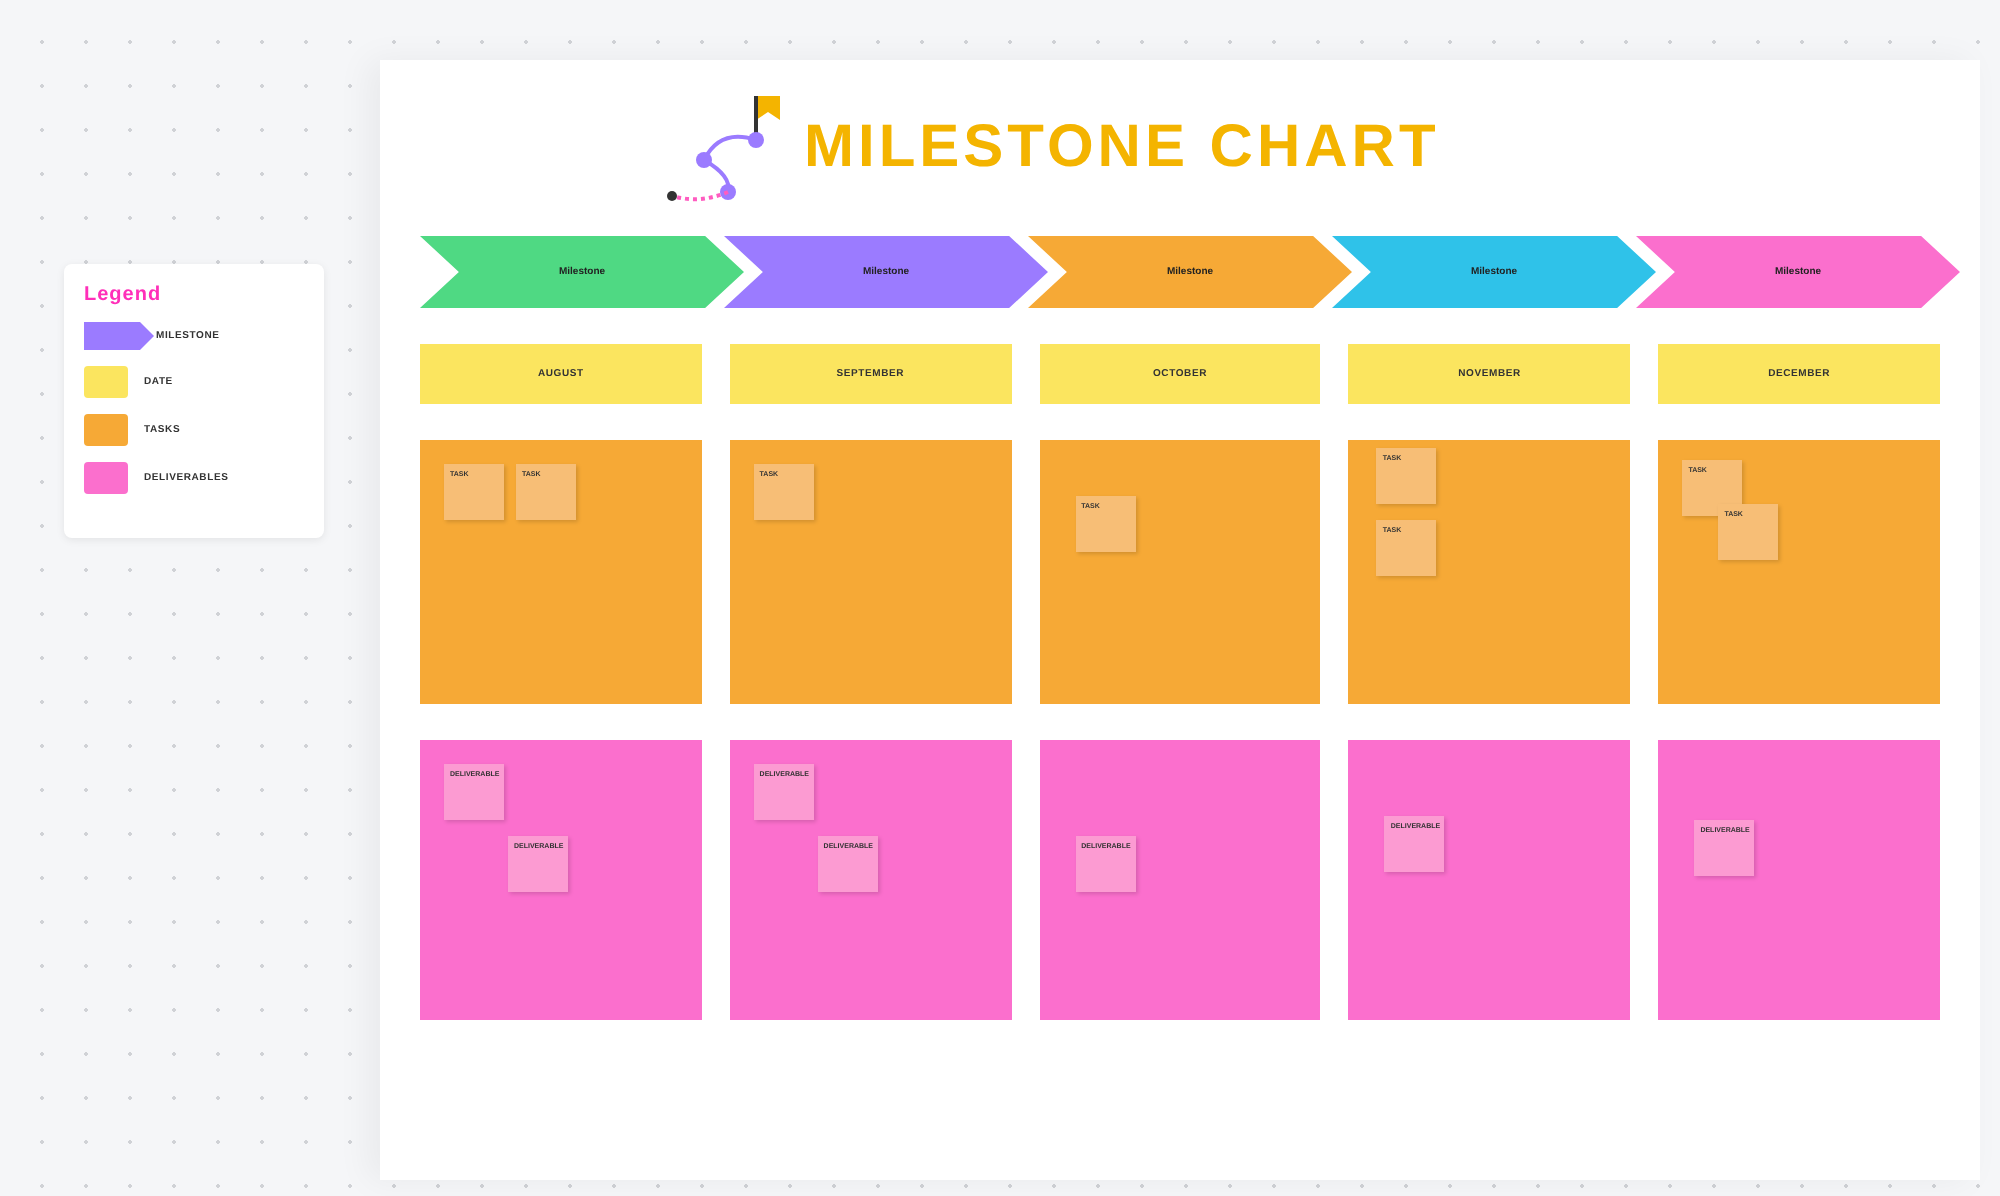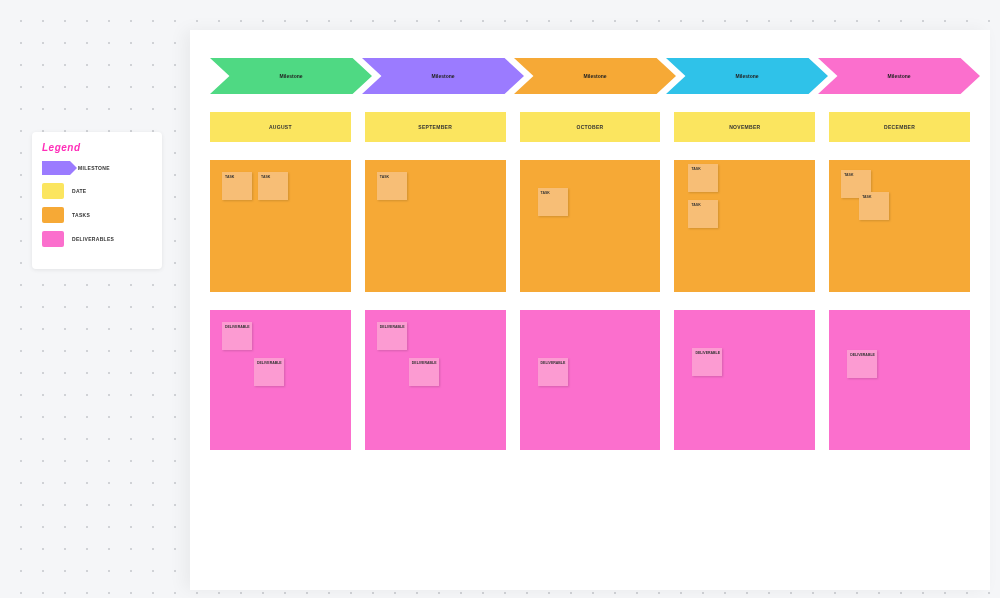--- a/index.html
+++ b/index.html
@@ -26,21 +26,20 @@
     border-radius: 4px;
     padding: 10px 10px 14px;
     box-shadow: 0 1px 4px rgba(0,0,0,.08);
   }
   .legend-title {
     font-size: 10px;
     font-weight: 800;
     color: #ff2fb9;
     letter-spacing: .5px;
     margin-bottom: 8px;
-    font-style: italic;
   }
   .legend-row {
     display: flex;
     align-items: center;
     gap: 8px;
     margin: 8px 0;
   }
   .legend-arrow {
     width: 28px; height: 14px;
     position: relative;
@@ -168,20 +167,34 @@
     <div class="legend-label">TASKS</div>
   </div>
   <div class="legend-row">
     <div class="legend-swatch sw-pink"></div>
     <div class="legend-label">DELIVERABLES</div>
   </div>
 </div>
 
 <div class="board">
 
+  <div class="title-row">
+    <svg class="flag-icon" viewBox="0 0 64 60">
+      <path d="M48 4 h12 v12 l-6 -4 -6 4 z" fill="#f4b400"></path>
+      <rect x="47" y="4" width="2" height="20" fill="#333"></rect>
+      <circle cx="48" cy="26" r="4" fill="#9b7bff"></circle>
+      <path d="M48 26 Q30 20 22 36" stroke="#9b7bff" stroke-width="2" fill="none"></path>
+      <circle cx="22" cy="36" r="4" fill="#9b7bff"></circle>
+      <path d="M22 36 Q36 44 34 52" stroke="#9b7bff" stroke-width="2" fill="none"></path>
+      <circle cx="34" cy="52" r="4" fill="#9b7bff"></circle>
+      <path d="M34 52 Q20 58 6 54" stroke="#ff5cc0" stroke-width="2" fill="none" stroke-dasharray="2 2"></path>
+      <circle cx="6" cy="54" r="2.5" fill="#333"></circle>
+    </svg>
+    <div class="board-title">MILESTONE CHART</div>
+  </div>
 
   <div class="arrows" id="arrows">
       <div class="arrow">
         <svg viewBox="0 0 100 36" preserveAspectRatio="none">
     <polygon points="0,0 88,0 100,18 88,36 0,36 12,18" fill="#4fd983"></polygon>
         </svg>
     <span>Milestone</span>
       </div>
       <div class="arrow">
         <svg viewBox="0 0 100 36" preserveAspectRatio="none">

